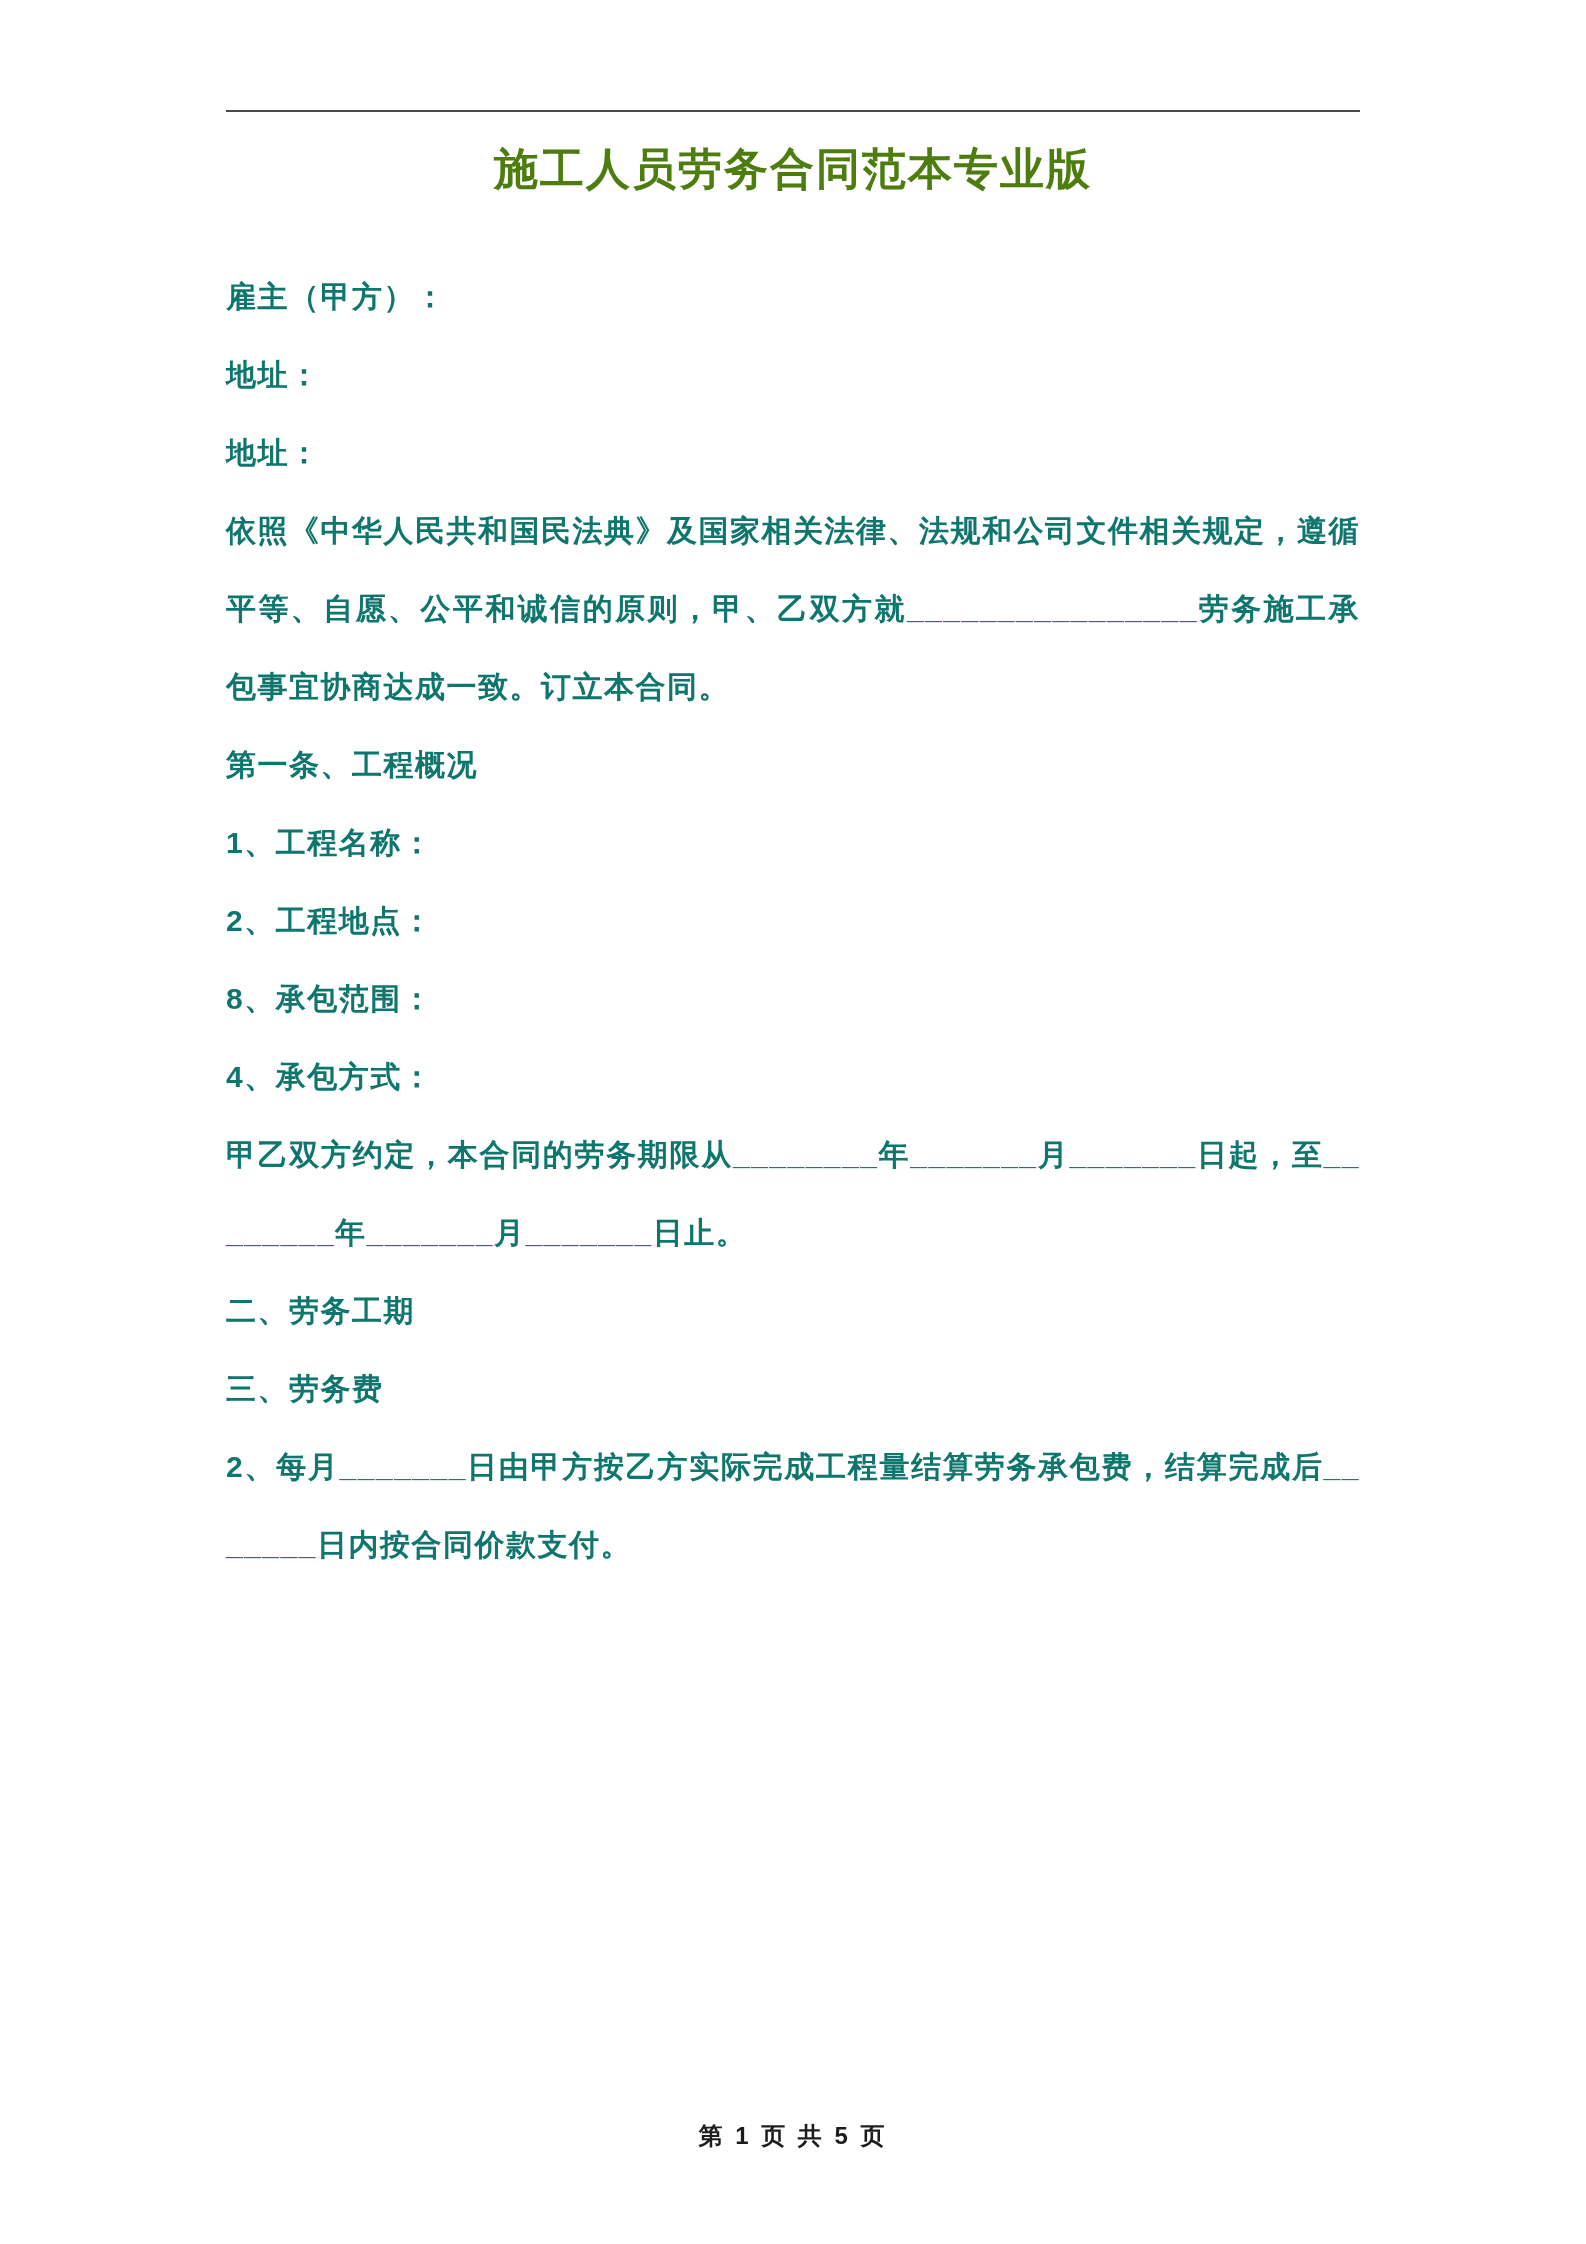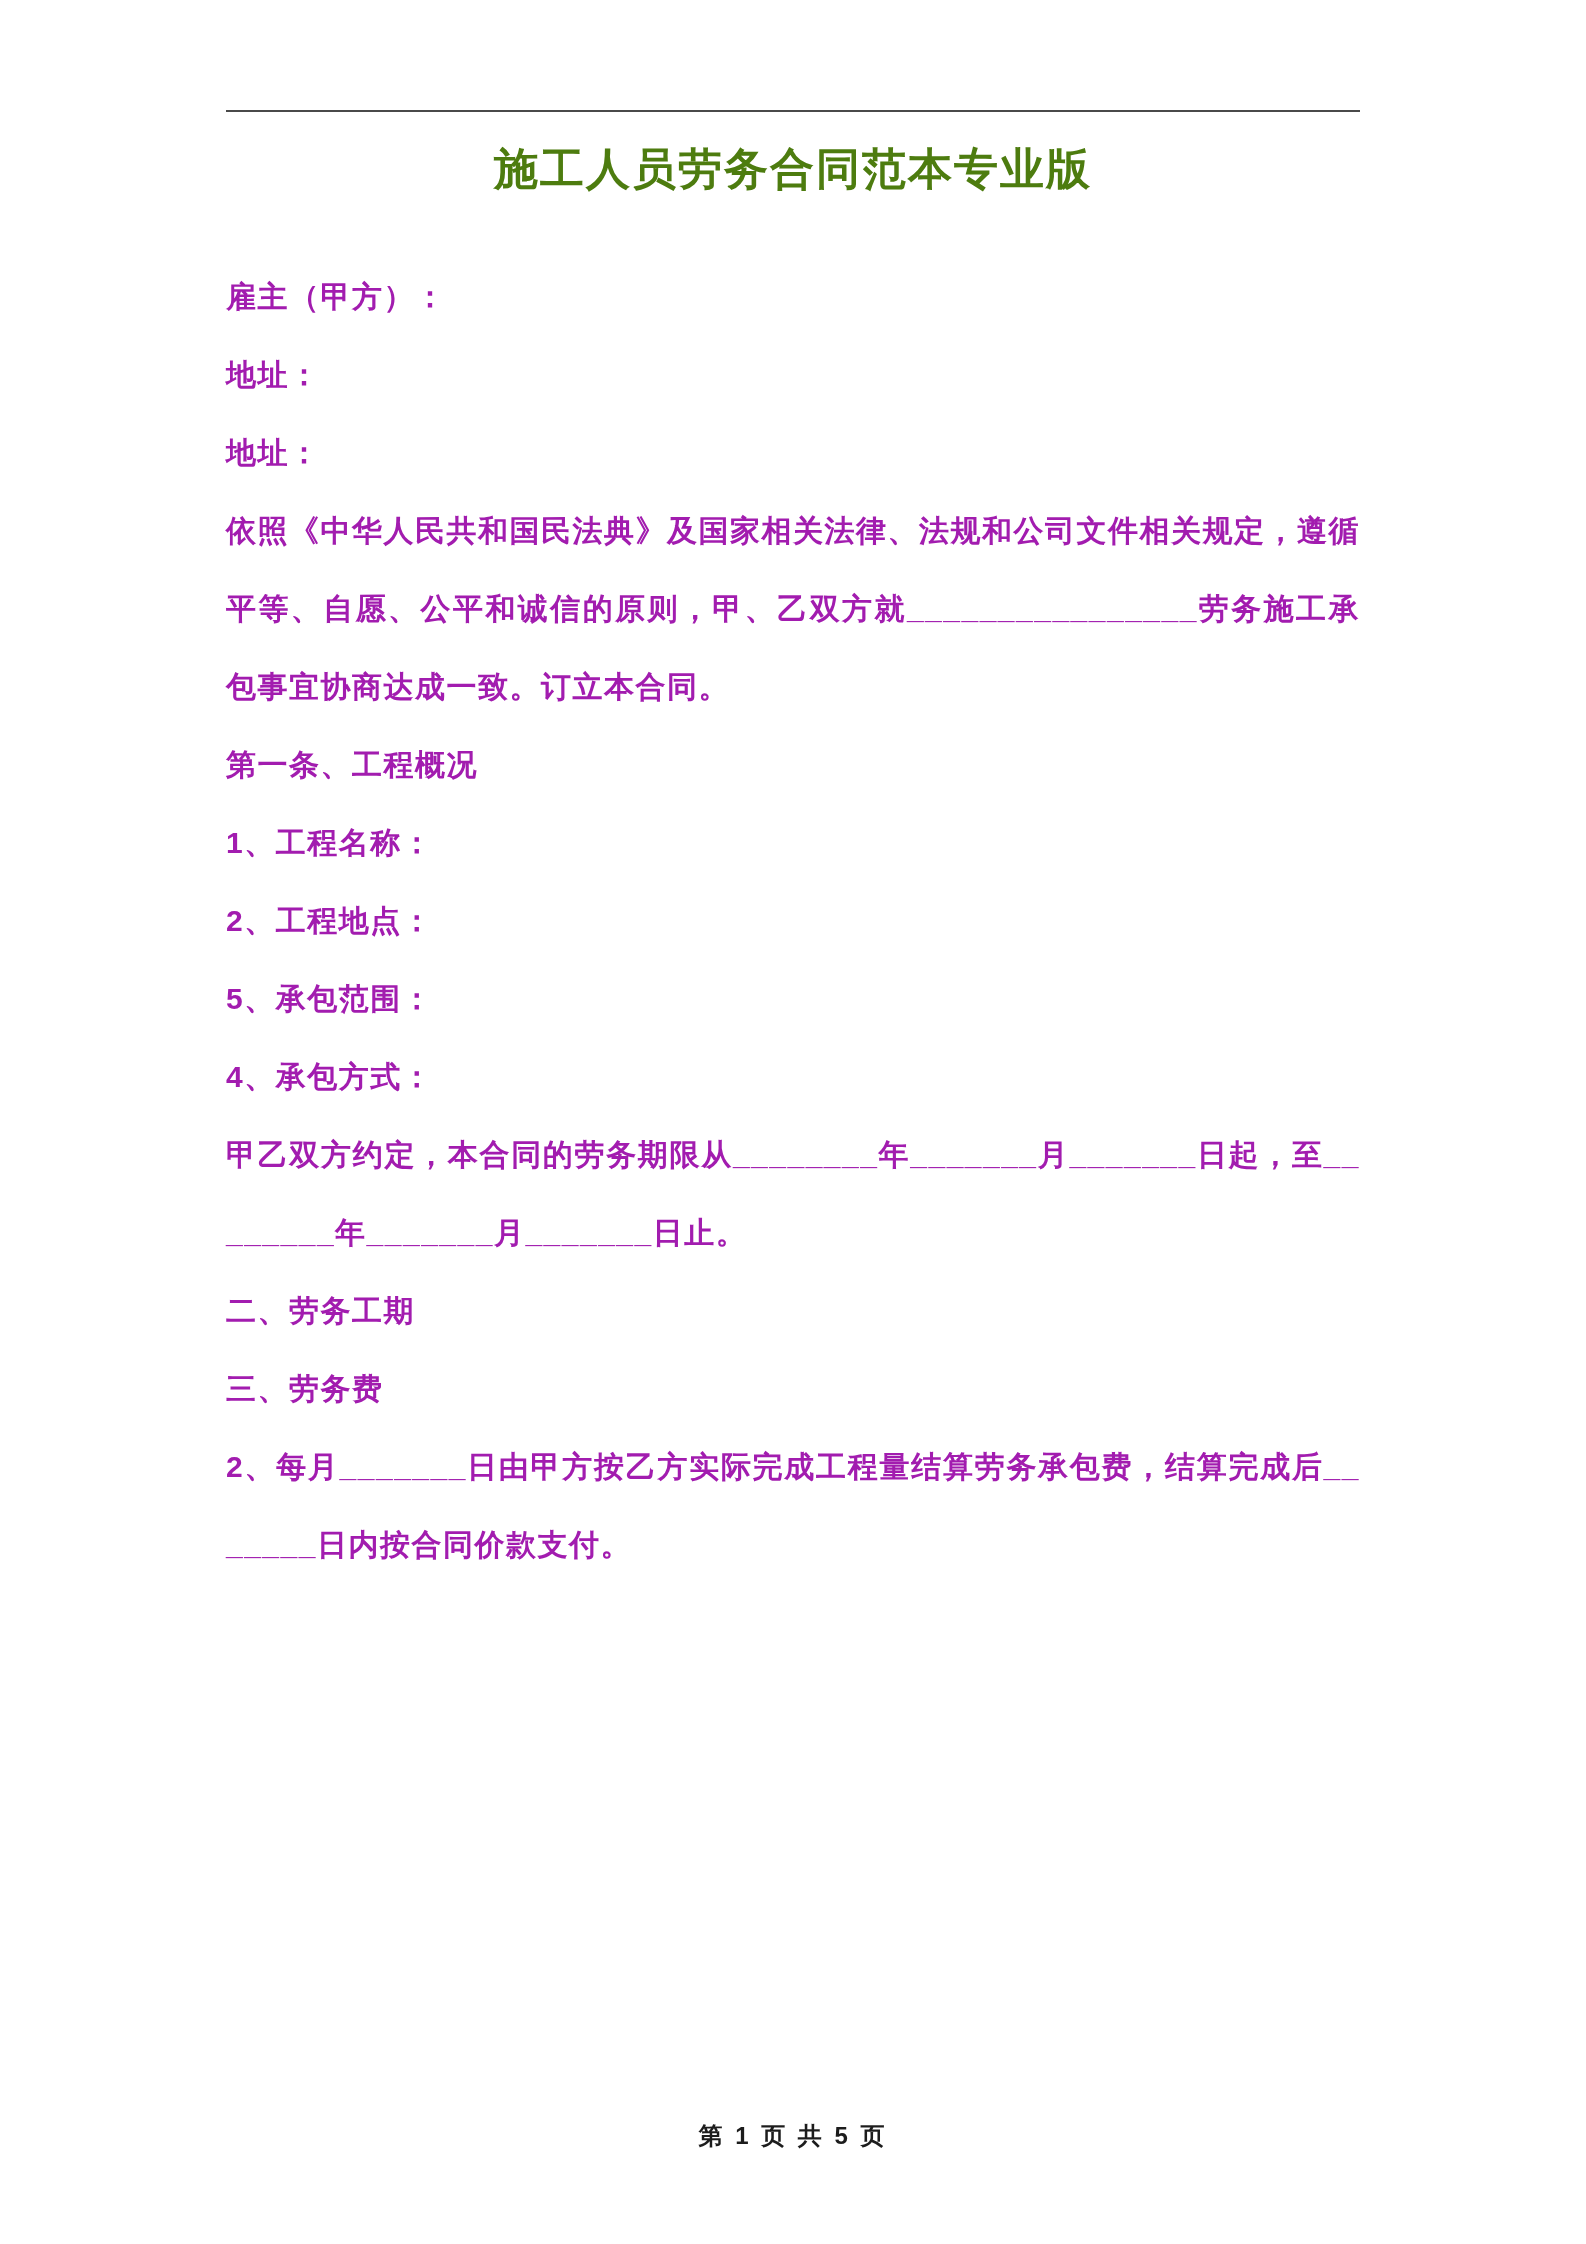--- a/index.html
+++ b/index.html
@@ -39,21 +39,21 @@
     position: absolute;
     top: 258px;
     left: 226px;
     width: 1134px;
   }
   .content p {
     margin: 0;
     font-size: 30px;
     font-weight: bold;
     line-height: 78px;
-    color: #a21caf;
+    color: #0f766e;
     letter-spacing: 1.5px;
     text-align: justify;
     text-align-last: left;
     word-break: break-all;
   }
   .page-footer {
     position: absolute;
     bottom: 92px;
     left: 0;
     width: 100%;
@@ -74,21 +74,21 @@
   <h1 class="doc-title" style="color: #4d7c0f;">施工人员劳务合同范本专业版</h1>
 
   <div class="content">
     <p>雇主（甲方）：</p>
     <p>地址：</p>
     <p>地址：</p>
     <p>依照《中华人民共和国民法典》及国家相关法律、法规和公司文件相关规定，遵循平等、自愿、公平和诚信的原则，甲、乙双方就________________劳务施工承包事宜协商达成一致。订立本合同。</p>
     <p>第一条、工程概况</p>
     <p>1、工程名称：</p>
     <p>2、工程地点：</p>
-    <p>5、承包范围：</p>
+    <p>8、承包范围：</p>
     <p>4、承包方式：</p>
     <p>甲乙双方约定，本合同的劳务期限从________年_______月_______日起，至________年_______月_______日止。</p>
     <p>二、劳务工期</p>
     <p>三、劳务费</p>
     <p>2、每月_______日由甲方按乙方实际完成工程量结算劳务承包费，结算完成后_______日内按合同价款支付。</p>
   </div>
 
   <div class="page-footer">第 1 页 共 5 页</div>
 
 </div>

